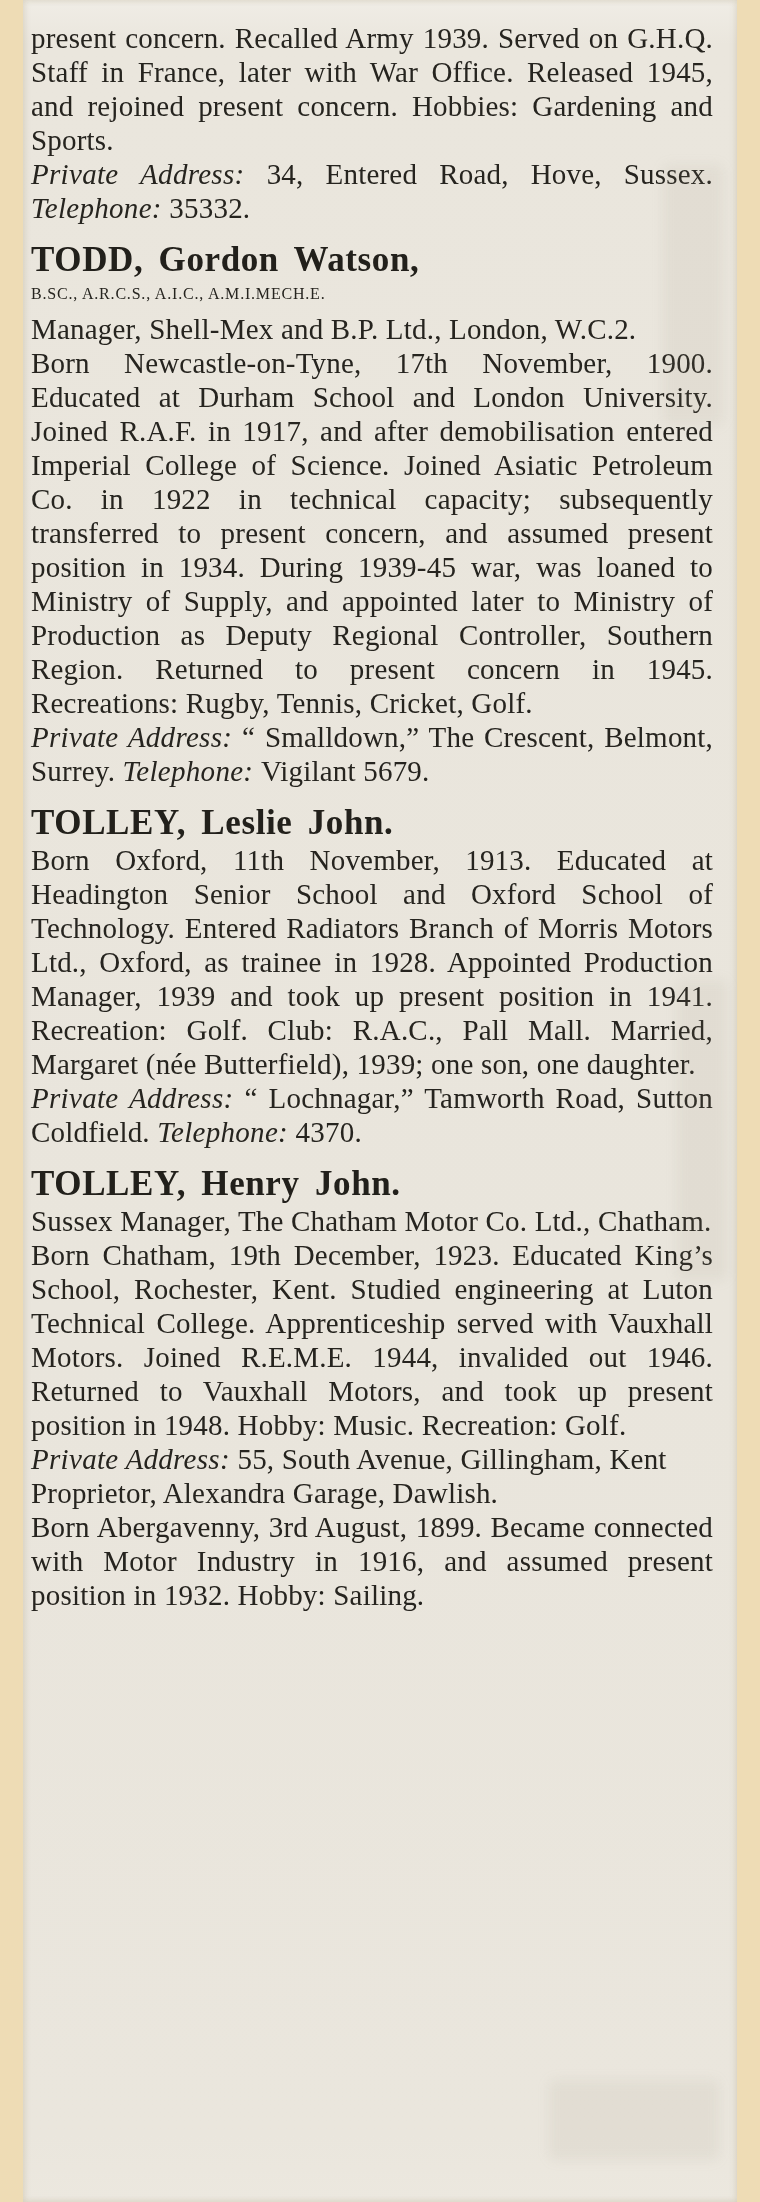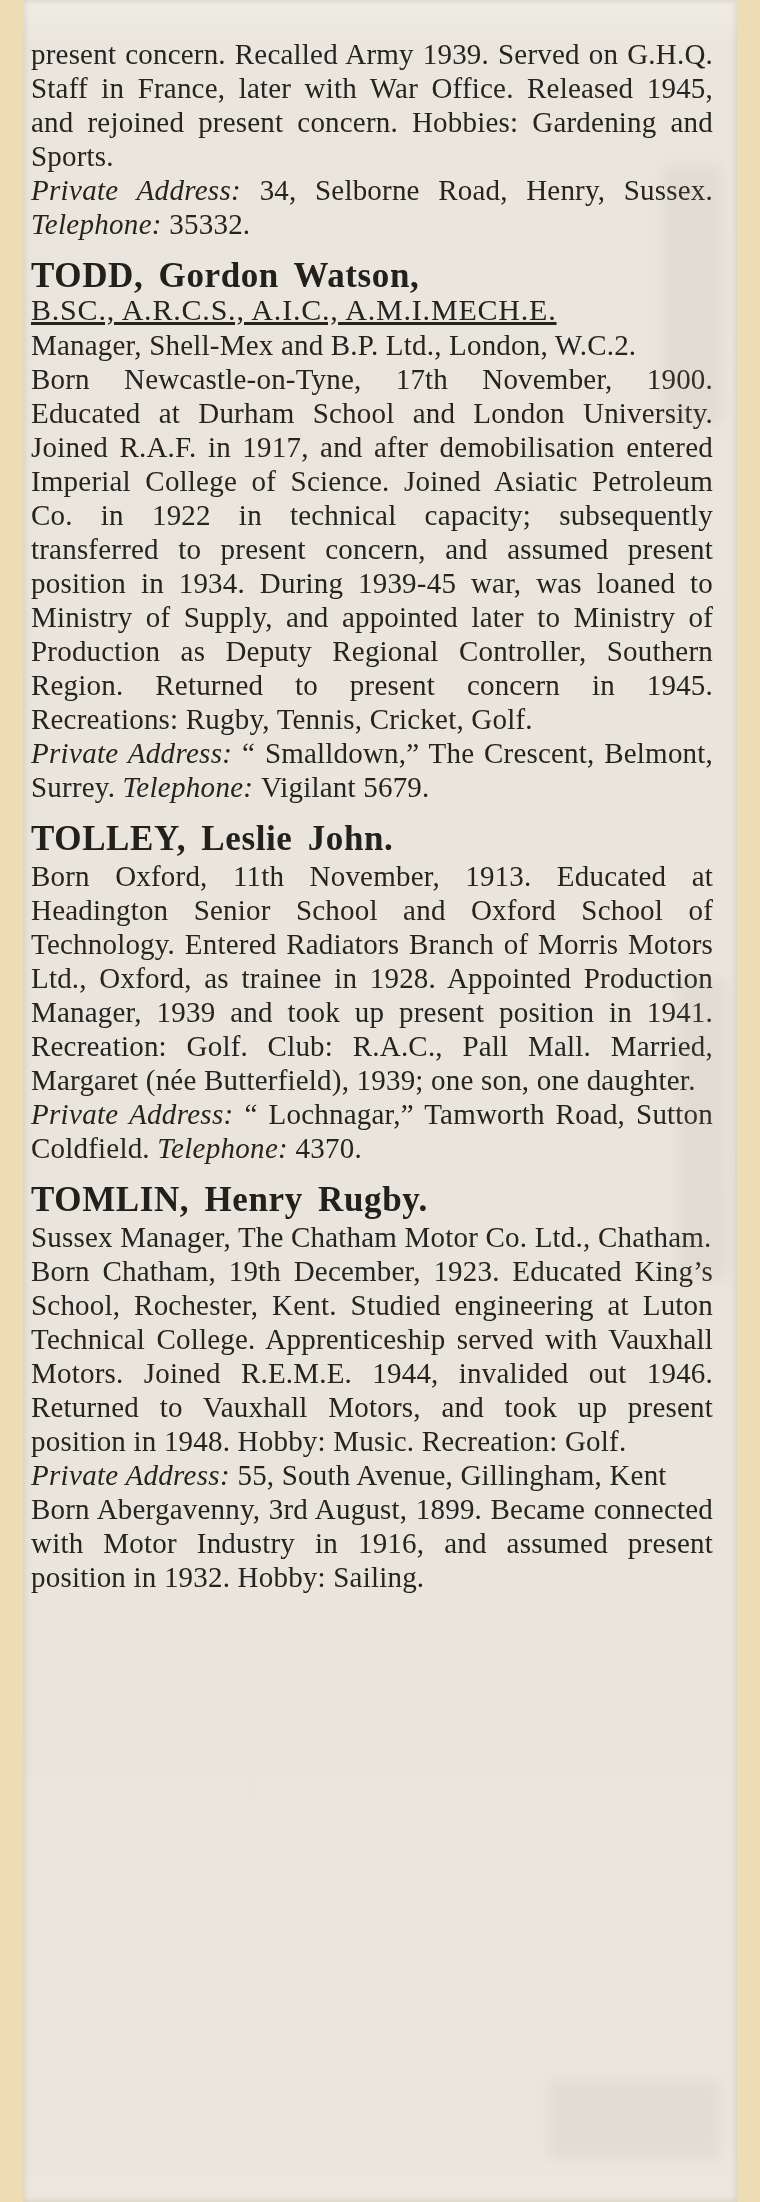--- a/index.html
+++ b/index.html
@@ -16,39 +16,38 @@
   .page {
     box-sizing: border-box;
     margin: 0 23px;
     width: 714px;
     height: 2202px;
     background: linear-gradient(180deg, #f0ede6 0%, #eae6dd 2%, #e9e5dc 60%, #eae6dd 97%, #ece8df 100%);
     box-shadow: inset 2px 0 6px rgba(120,95,40,0.12), inset -2px 0 6px rgba(120,95,40,0.10);
   }
   .text-block {
     box-sizing: border-box;
-    padding: 37px 24px 0 8px;
+    padding: 21px 24px 0 8px;
     color: #26241f;
   }
   .entry { margin: 0; }
   .entry-heading {
     font-size: 35px;
     line-height: 35px;
     font-weight: bold;
     letter-spacing: 0.6px;
     word-spacing: 6px;
     margin: 17px 0 3px 0;
     color: #22201b;
   }
   .entry-quals {
-    font-size: 30px;
+    font-size: 16px;
     line-height: 27px;
     letter-spacing: 0.8px;
     margin: 0 0 5px 0;
-    text-decoration: underline;
   }
   .entry p {
     margin: 0;
     font-size: 29px;
     line-height: 34px;
     letter-spacing: 0.2px;
     text-align: justify;
   }
   .entry p i { letter-spacing: 0.3px; }
   
@@ -64,37 +63,38 @@
 </head>
 <body>
 
 <div class="page">
   <div class="ghost" style="right:14px; top:165px; width:60px; height:260px;"></div>
   <div class="ghost" style="right:10px; top:980px; width:50px; height:300px;"></div>
   <div class="ghost" style="right:18px; top:2080px; width:170px; height:80px;"></div>
   <div class="text-block" id="entries-root">
       <article class="entry">
         <p><span>present concern.  Recalled Army 1939.  Served on G.H.Q. Staff in France, later with War Office.  Released 1945, and rejoined present concern.  Hobbies: Gardening and Sports.</span></p>
-        <p><i>Private Address: </i><span>34, Selborne Road, Henry, Sussex. </span><i>Telephone: </i><span>35332.</span></p>
+        <p><i>Private Address: </i><span>34, Entered Road, Hove, Sussex. </span><i>Telephone: </i><span>35332.</span></p>
       </article>
       <article class="entry">
         <h2 class="entry-heading">TODD, Gordon Watson,</h2>
         <div class="entry-quals">B.SC., A.R.C.S., A.I.C., A.M.I.MECH.E.</div>
         <p><span>Manager, Shell-Mex and B.P. Ltd., London, W.C.2.</span></p>
         <p><span>Born Newcastle-on-Tyne, 17th November, 1900. Educated at Durham School and London University.  Joined R.A.F. in 1917, and after demobilisation entered Imperial College of Science.  Joined Asiatic Petroleum Co. in 1922 in technical capacity; subsequently transferred to present concern, and assumed present position in 1934.  During 1939-45 war, was loaned to Ministry of Supply, and appointed later to Ministry of Production as Deputy Regional Controller, Southern Region.  Returned to present concern in 1945.  Recreations: Rugby, Tennis, Cricket, Golf.</span></p>
         <p><i>Private Address: </i><span>“ Smalldown,” The Crescent, Belmont, Surrey.  </span><i>Telephone: </i><span>Vigilant 5679.</span></p>
       </article>
       <article class="entry">
         <h2 class="entry-heading">TOLLEY, Leslie John.</h2>
         <p><span>Born Oxford, 11th November, 1913.  Educated at Headington Senior School and Oxford School of Technology.  Entered Radiators Branch of Morris Motors Ltd., Oxford, as trainee in 1928.  Appointed Production Manager, 1939 and took up present position in 1941.  Recreation: Golf.  Club: R.A.C., Pall Mall.  Married, Margaret (née Butterfield), 1939; one son, one daughter.</span></p>
         <p><i>Private Address: </i><span>“ Lochnagar,” Tamworth Road, Sutton Coldfield.  </span><i>Telephone: </i><span>4370.</span></p>
       </article>
       <article class="entry">
-        <h2 class="entry-heading">TOMLIN, Henry Rugby.</h2>
+        <h2 class="entry-heading">TOLLEY, Henry John.</h2>
         <p><span>Sussex Manager, The Chatham Motor Co. Ltd., Chatham.</span></p>
         <p><span>Born Chatham, 19th December, 1923.  Educated King’s School, Rochester, Kent. Studied engineering at Luton Technical College. Apprenticeship served with Vauxhall Motors. Joined R.E.M.E. 1944, invalided out 1946. Returned to Vauxhall Motors, and took up present position in 1948.  Hobby: Music. Recreation: Golf.</span></p>
         <p><i>Private Address: </i><span>55, South Avenue, Gillingham, Kent</span></p>
       </article>
       <article class="entry">
+        <p><span>Proprietor, Alexandra Garage, Dawlish.</span></p>
         <p><span>Born Abergavenny, 3rd August, 1899.  Became connected with Motor Industry in 1916, and assumed present position in 1932. Hobby: Sailing.</span></p>
       </article>
     </div>
 </div>
 
 </body></html>

